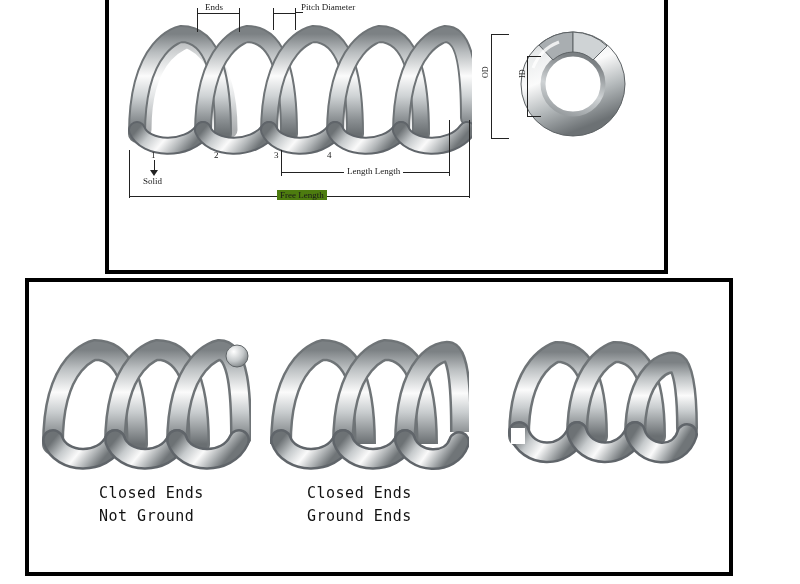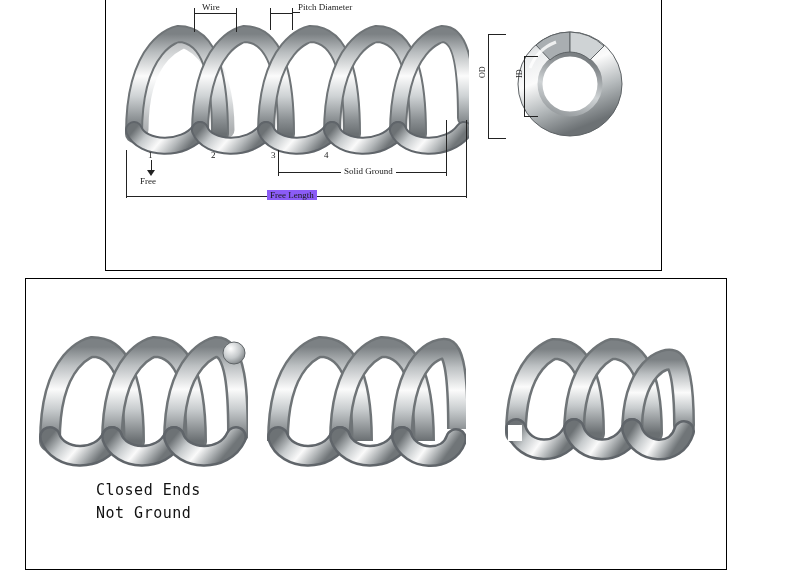--- a/index.html
+++ b/index.html
@@ -19,21 +19,21 @@
     left: 0; top: 0;
     width: 800px;
     height: 584px;
     background: #ffffff;
   }
 
   
   .panel {
     position: absolute;
     background: #ffffff;
-    border: 1px solid #000000;
+    border: 4px solid #000000;
   }
   #panel-top {
     left: 105px;
     top: 0px;
     width: 555px;
     height: 270px;
     border-top: none;
   }
   #panel-bottom {
     left: 25px;
@@ -143,46 +143,46 @@
           <path d="M 208 112 C 216 132 258 134 274 112" stroke="url(#gmet2)" stroke-width="14"></path>
           <path d="M 274 112 C 282 132 324 134 340 112" stroke="#60656a" stroke-width="18"></path>
           <path d="M 274 112 C 282 132 324 134 340 112" stroke="url(#gmet2)" stroke-width="14"></path>
         </g>
       </svg>
     </div>
 
     <div class="dimvert" style="left:88px; top:8px; height:24px;"></div>
     <div class="dimvert" style="left:130px; top:8px; height:24px;"></div>
     <div class="dimline" style="left:88px; top:13px; width:42px;"></div>
-    <div class="lbl lbl-sm" style="left:96px; top:2px;">Wire</div>
+    <div class="lbl lbl-sm" style="left:96px; top:2px;">Ends</div>
 
     <div class="dimvert" style="left:164px; top:8px; height:22px;"></div>
     <div class="dimvert" style="left:186px; top:8px; height:22px;"></div>
     <div class="dimline" style="left:164px; top:13px; width:22px;"></div>
     <div class="lbl lbl-sm" style="left:192px; top:2px;">Pitch Diameter</div>
     <div class="dimline" style="left:186px; top:12px; width:8px;"></div>
 
     <div class="lbl lbl-num" style="left:42px; top:150px;">1</div>
     <div class="lbl lbl-num" style="left:105px; top:150px;">2</div>
     <div class="lbl lbl-num" style="left:165px; top:150px;">3</div>
     <div class="lbl lbl-num" style="left:218px; top:150px;">4</div>
 
     <div class="dimvert" style="left:45px; top:160px; height:12px;"></div>
     <div style="position:absolute; left:41px; top:170px; width:0; height:0; border-left:4px solid transparent; border-right:4px solid transparent; border-top:6px solid #222;"></div>
-    <div class="lbl lbl-sm" style="left:34px; top:176px;">Free</div>
+    <div class="lbl lbl-sm" style="left:34px; top:176px;">Solid</div>
 
     <div class="dimvert" style="left:172px; top:150px; height:26px;"></div>
     <div class="dimvert" style="left:340px; top:120px; height:56px;"></div>
     <div class="dimline" style="left:172px; top:172px; width:168px;"></div>
-    <div class="lbl lbl-sm" style="left:235px; top:166px; background:#fff; padding:0 3px;">Solid Ground</div>
+    <div class="lbl lbl-sm" style="left:235px; top:166px; background:#fff; padding:0 3px;">Length Length</div>
 
     <div class="dimvert" style="left:20px; top:150px; height:48px;"></div>
     <div class="dimvert" style="left:360px; top:120px; height:78px;"></div>
     <div class="dimline" style="left:20px; top:196px; width:340px;"></div>
-    <div class="lbl lbl-sm" style="left:161px; top:190px; background:#8b5cf6; padding:0 3px;">Free Length</div>
+    <div class="lbl lbl-sm" style="left:168px; top:190px; background:#4d7c0f; padding:0 3px;">Free Length</div>
 
     <div class="spring-wrap" style="left:400px; top:22px; width:130px; height:125px;">
       <svg width="130" height="125" viewBox="0 0 130 125" xmlns="http://www.w3.org/2000/svg">
         <defs>
           <linearGradient id="ringg" x1="0" y1="0" x2="0.4" y2="1">
             <stop offset="0%" stop-color="#9aa0a3"></stop>
             <stop offset="22%" stop-color="#e9ebec"></stop>
             <stop offset="48%" stop-color="#fbfbfb"></stop>
             <stop offset="74%" stop-color="#b4b9bb"></stop>
             <stop offset="100%" stop-color="#6c7174"></stop>
@@ -341,17 +341,19 @@
         </g>
 
         <path d="M 12 96 L 26 96 L 26 112 L 12 112 Z" fill="#ffffff"></path>
         <path d="M 22 96 C 22 80 26 74 30 72" fill="none" stroke="#8d9295" stroke-width="0"></path>
       </svg>
     </div>
 
     <div class="caption" style="left:70px; top:200px;"><span>Closed Ends</span>
 <span>Not Ground</span></div>
 
+    <div class="caption" style="left:278px; top:200px;"><span>Closed Ends</span>
+<span>Ground Ends</span></div>
 
 
   </div>
 
 </div>
 
 </body></html>

